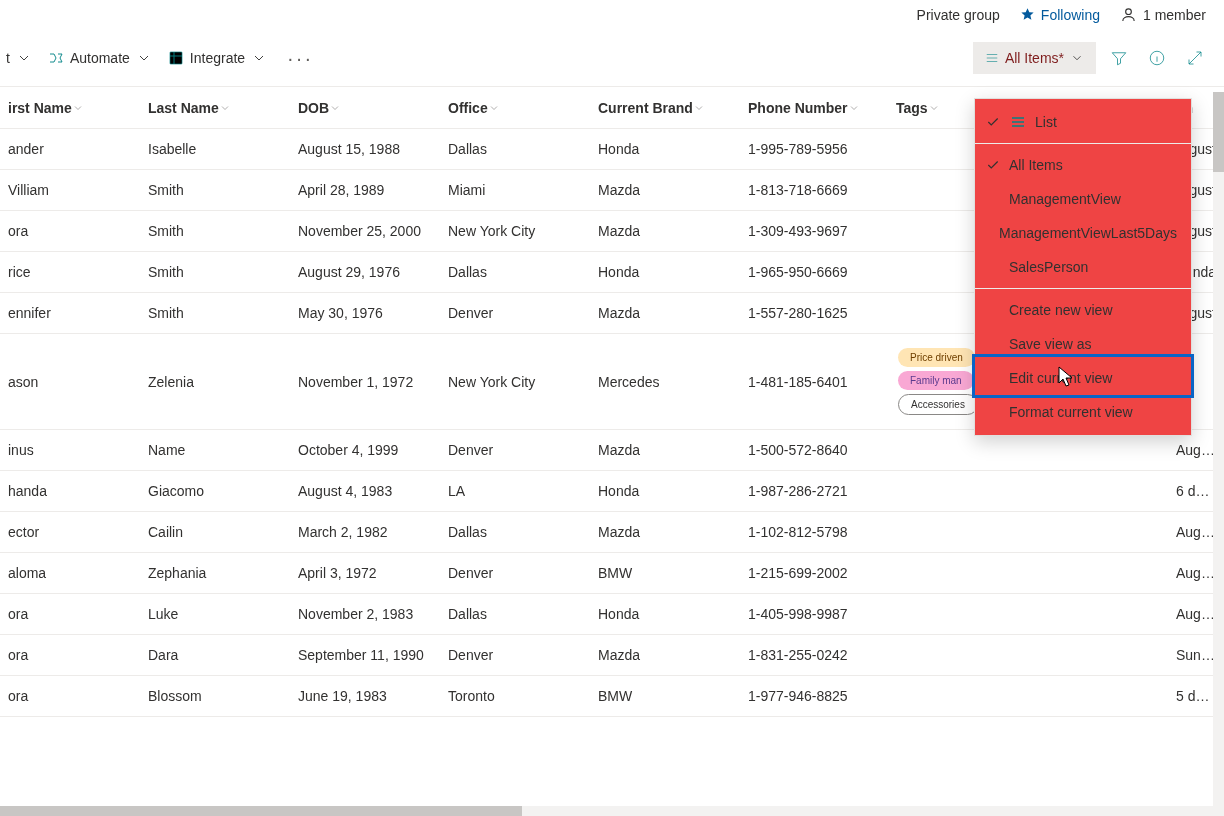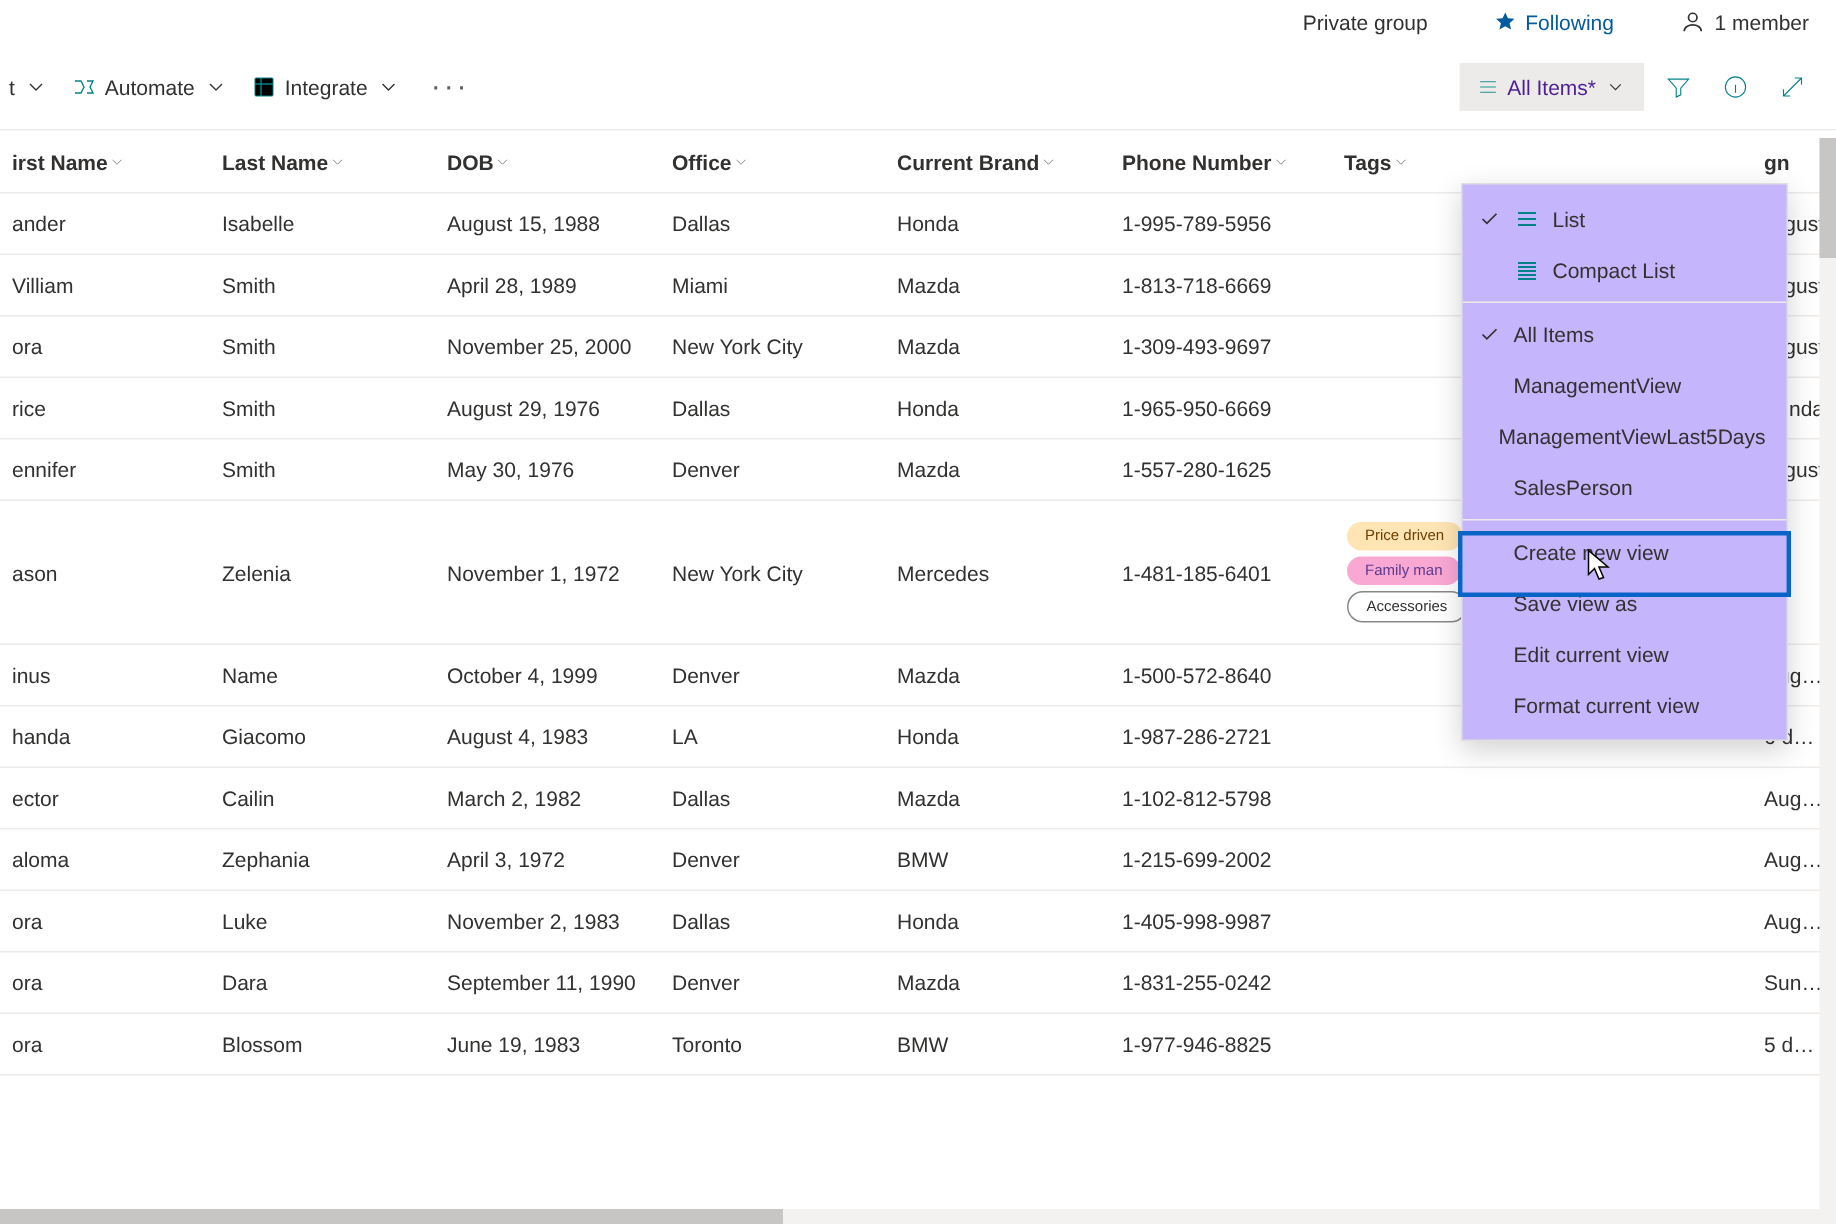--- a/index.html
+++ b/index.html
@@ -1,52 +1,52 @@
 <!DOCTYPE html>
 <html><head>
 <meta charset="utf-8">
 <style>
   * { box-sizing: border-box; font-family: "Segoe UI", Arial, sans-serif; }
   body { margin: 0; padding: 0; background: #fff; color: #323130; font-size: 14px; width: 1224px; height: 816px; overflow: hidden; }
-  .top-bar { display: flex; justify-content: flex-end; align-items: center; padding: 6px 18px 10px 18px; font-size: 14px; color: #323130; border-bottom: 1px solid #fff; gap: 24px;}
+  .top-bar { display: flex; justify-content: flex-end; align-items: center; padding: 6px 18px 10px 18px; font-size: 14px; color: #323130; border-bottom: 1px solid #fff;}
   .top-bar .group { margin-right: 20px; color: #323130; }
   .top-bar .follow { display: inline-flex; align-items: center; gap: 6px; margin-right: 20px; color: #035a9d; }
   .top-bar .follow svg { width: 15px; height: 15px; }
   .top-bar .member { display: inline-flex; align-items: center; gap: 6px; }
   .top-bar .member svg { width: 17px; height: 17px; }
 
   .cmd-bar { display: flex; justify-content: space-between; align-items: center; padding: 8px 10px 10px 0; border-bottom: 2px solid #fff; position: relative;}
   .cmd-left { display: flex; align-items: center; gap: 4px; padding-left: 0; }
   .cmd-btn { display: inline-flex; align-items: center; gap: 6px; padding: 4px 6px; color: #323130; font-size: 14px; cursor: pointer; }
   .cmd-btn svg { width: 16px; height: 16px; }
   .chev { width: 12px; height: 12px; }
   .chev path, .cmd-btn svg path { fill: none; stroke: currentColor; stroke-width: 1.4; }
   .teal { color: #038387; }
   .ellipsis { font-size: 20px; letter-spacing: 2px; padding: 0 10px; color: #605e5c; cursor: pointer; }
 
   .cmd-right { display: flex; align-items: center; gap: 8px; padding-right: 4px;}
-  .view-switcher { display: inline-flex; align-items: center; gap: 6px; background: #edebe9; padding: 8px 12px; color: #4c1d95; cursor: pointer;}
+  .view-switcher { display: inline-flex; align-items: center; gap: 6px; background: #edebe9; padding: 8px 12px; color: #7f1d1d; cursor: pointer;}
   .view-switcher svg { width: 14px; height: 14px; color: #038387;}
   .icon-btn { width: 30px; height: 30px; display: inline-flex; align-items: center; justify-content: center; cursor: pointer; color: #038387;}
   .icon-btn svg { width: 18px; height: 18px; }
 
   .table-wrap { position: relative; height: 720px; overflow: hidden;}
   table { border-collapse: collapse; width: 100%; table-layout: fixed;}
   th, td { text-align: left; padding: 12px 8px; font-size: 14px; color: #323130; overflow: hidden; white-space: nowrap; text-overflow: ellipsis;}
   th { font-weight: 600; border-bottom: 1px solid #edebe9; border-top: 1px solid #edebe9; height: 42px; position: sticky; top:0; background:#fff;}
   tbody tr { border-bottom: 1px solid #edebe9; }
   th .hcol { display: inline-flex; align-items: center; gap: 0; }
   th svg { width: 12px; height: 12px; color: #605e5c; }
 
   .tag { display: inline-block; border-radius: 14px; padding: 4px 12px; font-size: 10px; margin: 2px 2px; }
   .tag.orange { background: #ffe5b4; color: #704000; }
   .tag.purple { background: #f9a8d4; color: #5b3a8e; }
   .tag.outline { background: #fff; border: 1px solid #8a8886; color: #323130; }
 
-  .dropdown { position: absolute; top: 98px; right: 32px; width: 218px; background: #c4b5fd; box-shadow: 0 6px 18px rgba(0,0,0,0.18); border: 1px solid #e1dfdd; z-index: 50; padding: 6px 0; margin-top: 24px;}
+  .dropdown { position: absolute; top: 98px; right: 32px; width: 218px; background: #ef4444; box-shadow: 0 6px 18px rgba(0,0,0,0.18); border: 1px solid #e1dfdd; z-index: 50; padding: 6px 0;}
   .dropdown .item { display: flex; align-items: center; padding: 9px 14px 9px 10px; font-size: 14px; color: #323130; cursor: pointer; gap: 8px;}
   .dropdown .check-slot { width: 16px; display: inline-flex; justify-content: center; }
   .dropdown .ico-slot { width: 18px; display: inline-flex; justify-content: center; color: #038387;}
   .dropdown .ico-slot svg { width: 16px; height: 16px;}
   .dropdown .sep { height: 1px; background: #edebe9; margin: 4px 0; }
   .highlight { position: absolute; top: 354px; right: 30px; width: 222px; height: 44px; border: 3px solid #0a64c6; z-index: 60; pointer-events: none;}
   .cursor { position: absolute; top: 366px; right: 148px; z-index: 70; font-size: 18px;}
 
   .hscroll { position: absolute; left: 0; bottom: 0; height: 10px; width: 100%; background: #f3f2f1;}
   .hthumb { position: absolute; left: 0; top: 0; height: 100%; width: 522px; background: #c8c6c4;}
@@ -331,29 +331,20 @@
             <path d="M4 12l5 5L20 6" fill="none" stroke="#323130" stroke-width="2"></path>
           </svg>
         </span>
         <span class="ico-slot">
           <svg viewBox="0 0 24 24">
             <path stroke="#038387" fill="none" stroke-width="2" d="M3 6h18M3 12h18M3 18h18"></path>
           </svg>
         </span>
         <span>List</span>
       </div>
-      <div class="item">
-        <span class="check-slot"></span>
-        <span class="ico-slot">
-          <svg viewBox="0 0 24 24">
-            <path stroke="#038387" fill="none" stroke-width="2" d="M3 5h18M3 9h18M3 13h18M3 17h18M3 21h18"></path>
-          </svg>
-        </span>
-        <span>Compact List</span>
-      </div>
     </div>
   <div class="sep"></div>
   <div id="dd-saved">
       <div class="item">
         <span class="check-slot">
           <svg viewBox="0 0 24 24" width="14" height="14">
             <path d="M4 12l5 5L20 6" fill="none" stroke="#323130" stroke-width="2"></path>
           </svg>
         </span>
         <span>All Items</span>

